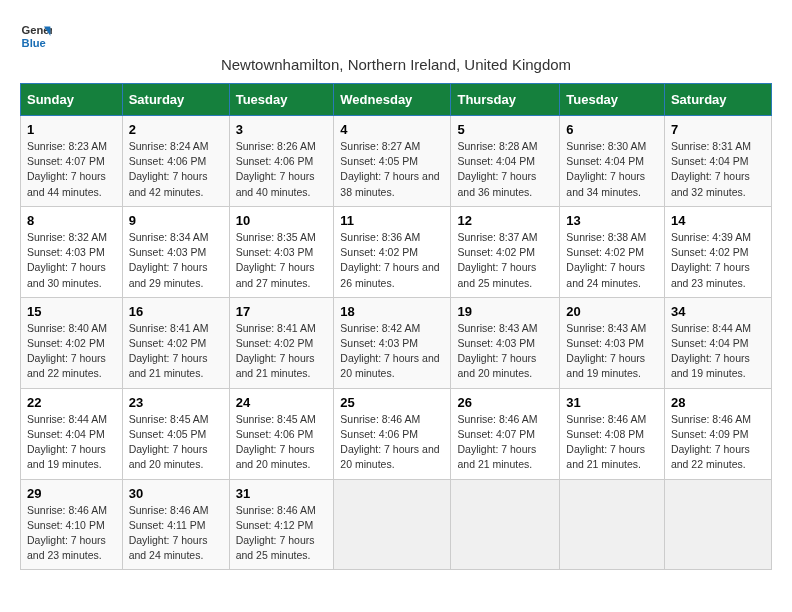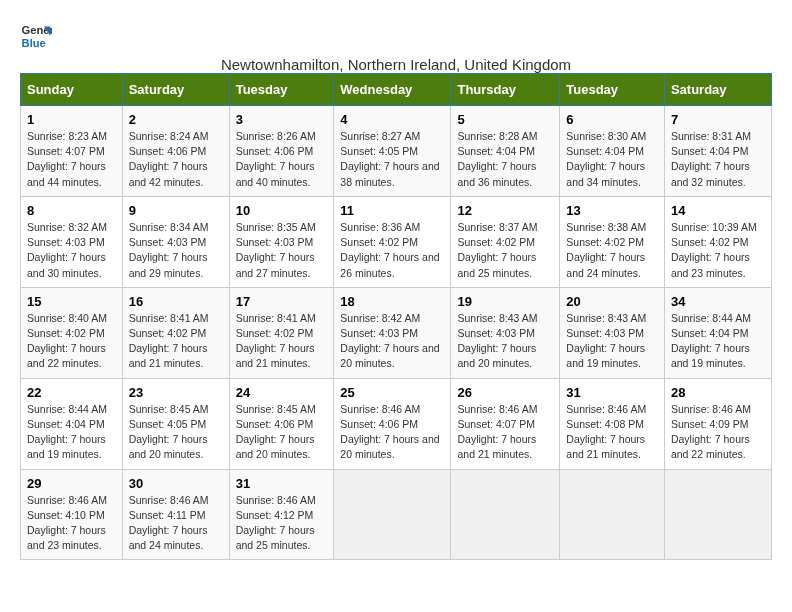--- a/index.html
+++ b/index.html
@@ -28,28 +28,29 @@
     .title {
       font-size: 32px;
       font-weight: bold;
       color: #333;
       text-align: right;
     }
     .subtitle {
       text-align: center;
       font-size: 15px;
       color: #333;
+      margin-bottom: 10px;
     }
     table {
       width: 100%;
       border-collapse: collapse;
       font-size: 11px;
     }
     thead tr th {
-      background-color: #4d7c0f;
+      background-color: #15803d;
       color: #fff;
       padding: 8px 6px;
       text-align: left;
       font-size: 13px;
       font-weight: bold;
       border: 1px solid #2979b8;
     }
     tbody tr td {
       border: 1px solid #ccc;
       padding: 6px 6px;
@@ -153,21 +154,21 @@
           <td>
             <span class="day-num">12</span>
             <div class="day-info"><span>Sunrise: 8:37 AM</span><br><span>Sunset: 4:02 PM</span><br><span>Daylight: 7 hours and 25 minutes.</span></div>
           </td>
           <td>
             <span class="day-num">13</span>
             <div class="day-info"><span>Sunrise: 8:38 AM</span><br><span>Sunset: 4:02 PM</span><br><span>Daylight: 7 hours and 24 minutes.</span></div>
           </td>
           <td>
             <span class="day-num">14</span>
-            <div class="day-info"><span>Sunrise: 10:39 AM</span><br><span>Sunset: 4:02 PM</span><br><span>Daylight: 7 hours and 23 minutes.</span></div>
+            <div class="day-info"><span>Sunrise: 4:39 AM</span><br><span>Sunset: 4:02 PM</span><br><span>Daylight: 7 hours and 23 minutes.</span></div>
           </td>
         </tr>
         <tr>
           <td>
             <span class="day-num">15</span>
             <div class="day-info"><span>Sunrise: 8:40 AM</span><br><span>Sunset: 4:02 PM</span><br><span>Daylight: 7 hours and 22 minutes.</span></div>
           </td>
           <td>
             <span class="day-num">16</span>
             <div class="day-info"><span>Sunrise: 8:41 AM</span><br><span>Sunset: 4:02 PM</span><br><span>Daylight: 7 hours and 21 minutes.</span></div>

